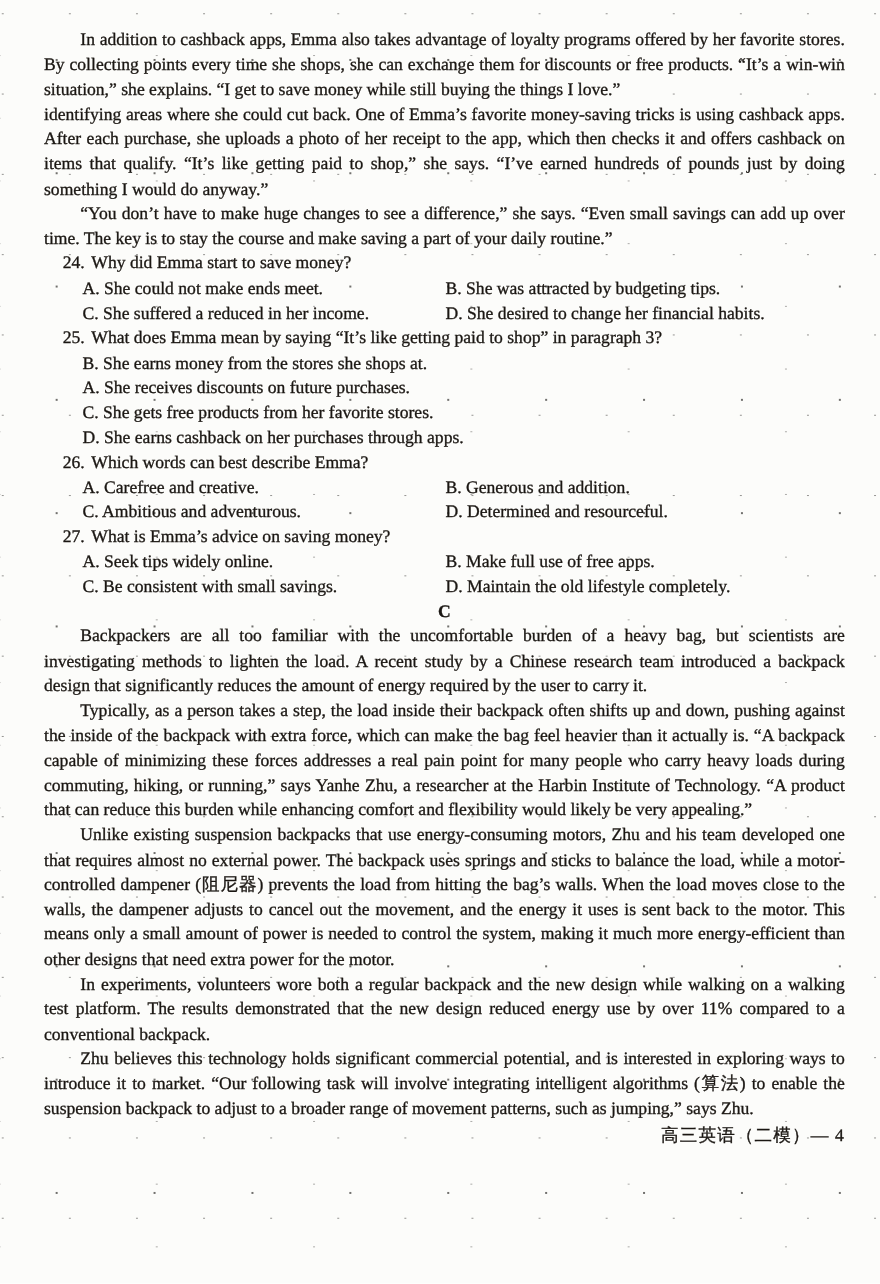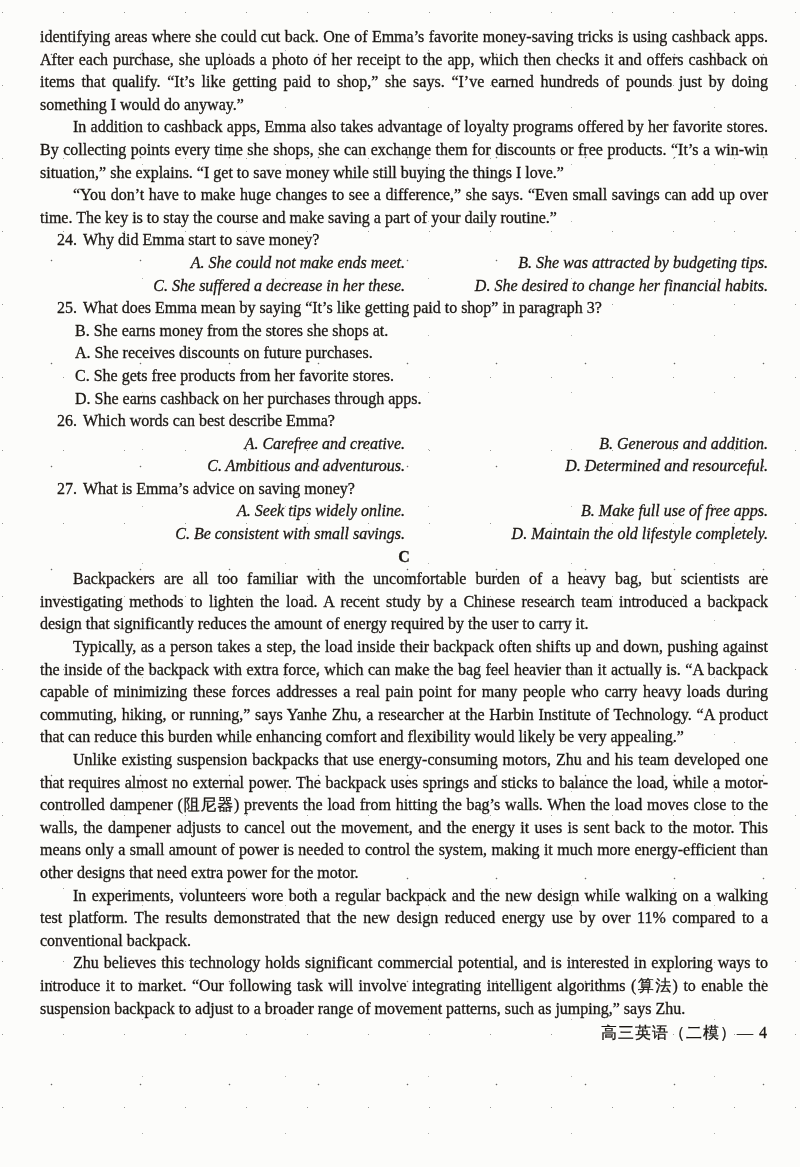--- a/index.html
+++ b/index.html
@@ -27,21 +27,21 @@
     font-size: 16px;
     line-height: 22.6px;
     text-align: justify;
     -webkit-text-stroke: 0.3px #1b1713;
   }
   p.para { margin: 0; text-indent: 33px; }
   p.para.cont { text-indent: 0; }
   .q { margin: 0; }
   .stem { text-align: left; }
   .qnum { margin-right: 6px; margin-left: 17px; }
-  .optrow { display: flex; margin-left: 35px; text-align: right; font-style: italic; }
+  .optrow { display: flex; margin-left: 35px; text-align: left; }
   .optrow .o1 { width: 330px; flex: none; }
   .optrow .o2 { flex: 1; }
   .opt { margin-left: 35px; text-align: left; }
   .sec-header { text-align: center; font-weight: bold; text-indent: 0; }
   .uline { text-underline-offset: 3px; text-decoration-thickness: 1.3px; }
   .footer { text-align: right; margin-top: 2px; letter-spacing: 1px; }
   
   .blotch {
     position: absolute;
     background: #ffffff;
@@ -56,32 +56,32 @@
     left: 497; top: 918; width: 303; height: 249;
     clip-path: polygon(0.9% 0, 35% 0.6%, 100% 0, 100% 100%, 0 100%, 0.2% 62%, 1% 31%);
   }
 </style>
 </head>
 <body>
 
 <div class="page">
   <div class="content">
 
+    <p class="para">In addition to cashback apps, Emma also takes advantage of loyalty programs offered by her favorite stores. By collecting points every time she shops, she can exchange them for discounts or free products. “It’s a win-win situation,” she explains. “I get to save money while still buying the things I love.”</p>
     <p class="para cont">identifying areas where she could cut back. One of Emma’s favorite money-saving tricks is using cashback apps. After each purchase, she uploads a photo of her receipt to the app, which then checks it and offers cashback on items that qualify. “It’s like getting paid to shop,” she says. “I’ve earned hundreds of pounds just by doing something I would do anyway.”</p>
-    <p class="para">In addition to cashback apps, Emma also takes advantage of loyalty programs offered by her favorite stores. By collecting points every time she shops, she can exchange them for discounts or free products. “It’s a win-win situation,” she explains. “I get to save money while still buying the things I love.”</p>
     <p class="para">“You don’t have to make huge changes to see a difference,” she says. “Even small savings can add up over time. The key is to stay the course and make saving a part of your daily routine.”</p>
 
     <div class="q">
       <div class="stem"><span class="qnum">24.</span><span>Why did Emma start to save money?</span></div>
       <div class="optrow">
         <span class="o1">A. She could not make ends meet.</span>
         <span class="o2">B. She was attracted by budgeting tips.</span>
       </div>
       <div class="optrow">
-        <span class="o1">C. She suffered a decrease in her these.</span>
+        <span class="o1">C. She suffered a reduced in her income.</span>
         <span class="o2">D. She desired to change her financial habits.</span>
       </div>
     </div>
 
     <div class="q">
       <div class="stem"><span class="qnum">25.</span><span>What does Emma mean by saying “It’s like getting paid to shop” in paragraph 3?</span></div>
       <div class="opt">B. She earns money from the stores she shops at.</div>
       <div class="opt">A. She receives discounts on future purchases.</div>
       <div class="opt">C. She gets free products from her favorite stores.</div>
       <div class="opt">D. She earns cashback on her purchases through apps.</div>

